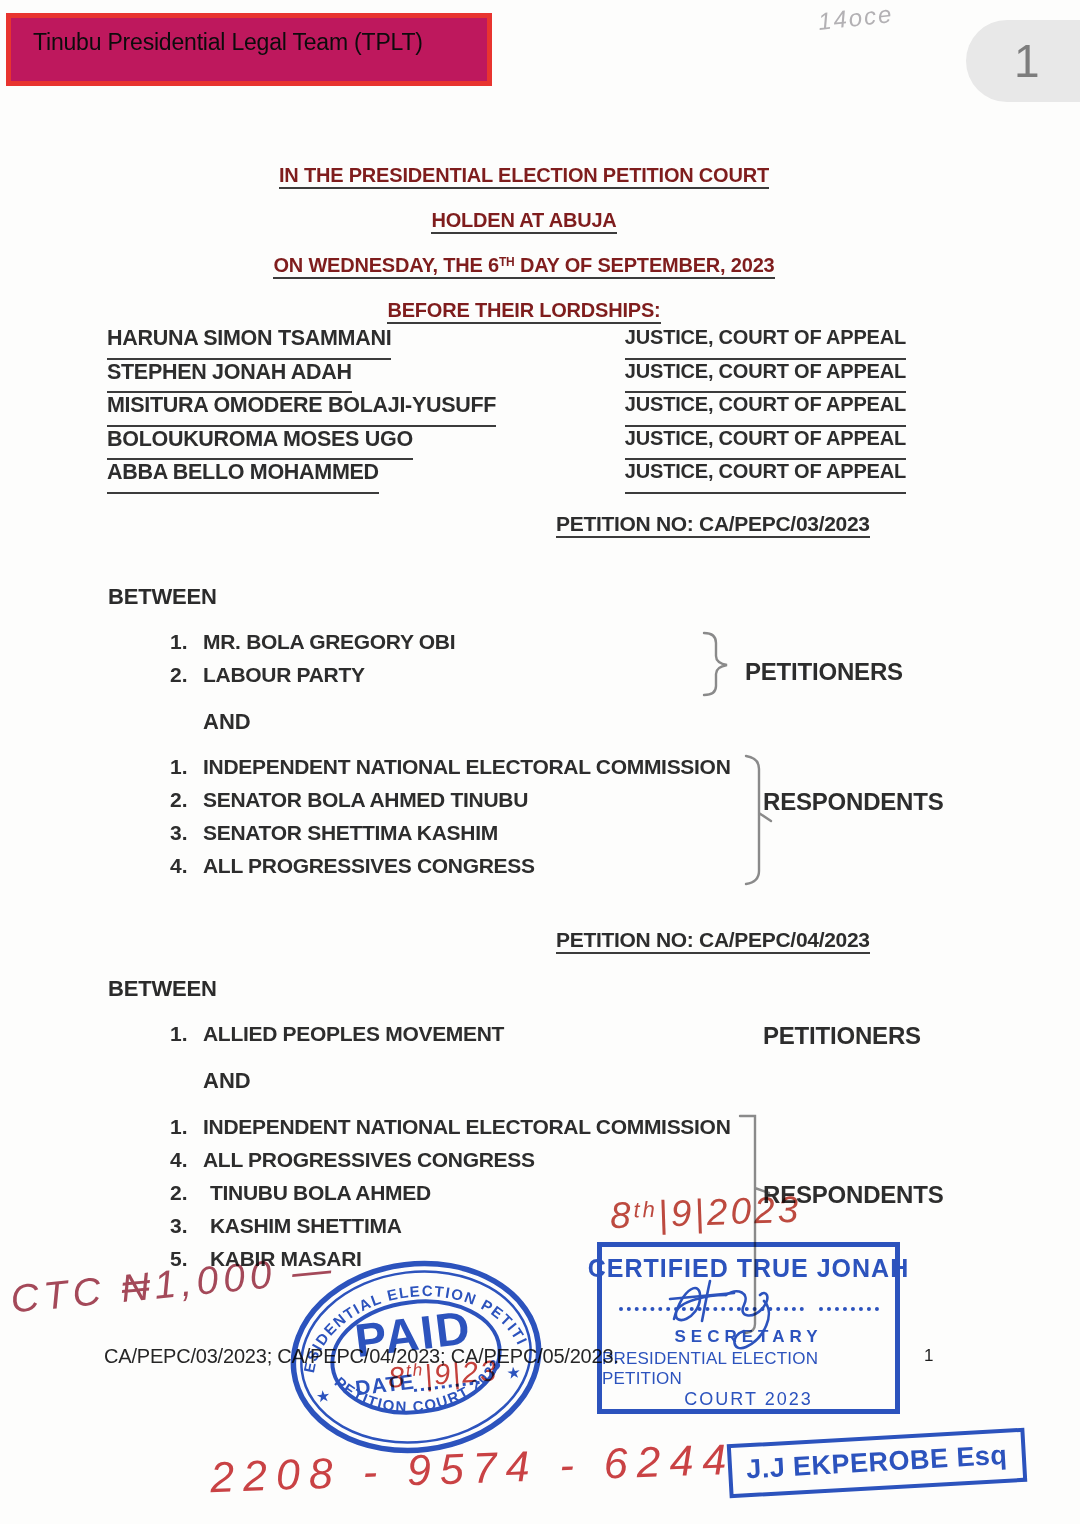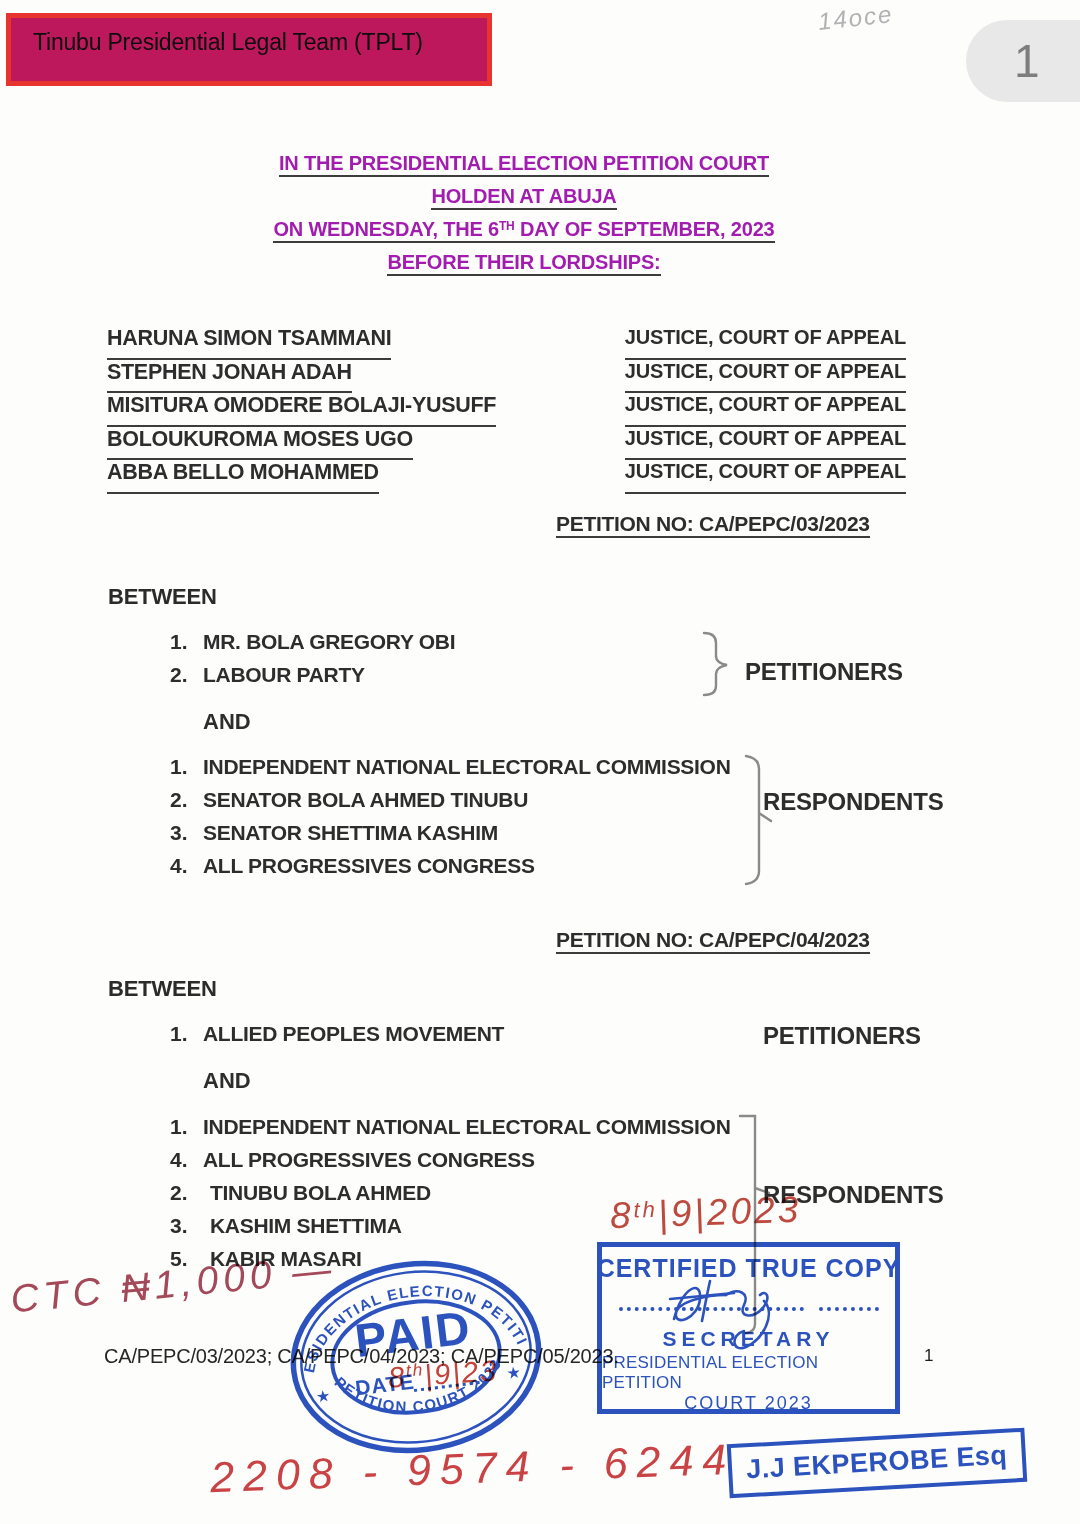--- a/index.html
+++ b/index.html
@@ -29,21 +29,21 @@
     left:966px; top:20px; width:130px; height:82px;
     background:#e8e8e8; border-radius:44px 0 0 44px;
   }
   .page-pill span {
     position:absolute; left:48px; top:14px;
     font-size:46px; color:#7d7d7d;
   }
 
   
   .court-title { left:104px; top:152px; width:840px; text-align:center; }
-  .ct-line { height:33px; font-size:20px; font-weight:bold; letter-spacing:-0.2px; color:#a21caf; }
+  .ct-line { height:33px; font-size:20px; font-weight:bold; letter-spacing:-0.2px; color:#7f1d1d;margin-top:12px; }
   .u { border-bottom:2.5px solid #3c3c3c; padding-bottom:1px; }
   sup.ord { font-size:12px; vertical-align:6px; }
 
   
   .justices { left:107px; top:326px; width:799px; }
   .justice-row { display:flex; justify-content:space-between; height:33.5px; }
   .j-name  { font-size:21.5px; font-weight:bold; letter-spacing:-0.3px; }
   .j-title { font-size:20px;  font-weight:bold; letter-spacing:-0.2px; }
 
   
@@ -71,21 +71,21 @@
   .cert-stamp {
     left:597px; top:1242px; width:303px; height:172px;
     border:5px solid #2c53c0; color:#2c53c0;
     display:flex; flex-direction:column; align-items:center;
     background:transparent;
   }
   .cert-title { margin-top:7px; font-size:25px; font-weight:bold; letter-spacing:1px; white-space:nowrap; }
   .cert-dots { margin-top:24px; width:260px; display:flex; justify-content:space-between; }
   .cert-dots i { display:block; border-bottom:4px dotted #2c53c0; height:1px; }
   .cert-dots i.long { width:185px; } .cert-dots i.short { width:60px; }
-  .cert-role { margin-top:16px; font-size:21px; font-weight:bold; letter-spacing:5px; }
+  .cert-role { margin-top:16px; font-size:17px; font-weight:bold; letter-spacing:5px; }
   .cert-court1 { margin-top:2px; font-size:17px; letter-spacing:0.2px; }
   .cert-court2 { font-size:18px; letter-spacing:2px; }
   .cert-sig { position:absolute; left:58px; top:26px; }
 
   .name-stamp {
     left:728px; top:1436px; padding:7px 14px 8px 14px;
     border:4px solid #2c53c0; color:#2c53c0;
     font-size:27px; font-weight:bold; letter-spacing:0.5px;
     transform:rotate(-3.2deg); white-space:nowrap;
   }
@@ -241,21 +241,21 @@
     <text class="arc-text"><textPath href="#paid-arc-bottom" startOffset="50%" text-anchor="middle">PETITION COURT 2023</textPath></text>
     <text class="paid-big" x="128" y="92" text-anchor="middle">PAID</text>
     <text class="paid-date" x="64" y="130">DATE</text>
     <line x1="122" y1="132" x2="196" y2="132" stroke="#2c53c0" stroke-width="3" stroke-dasharray="3,4"></line>
     <text class="paid-star" x="24" y="132">★</text>
     <text class="paid-star" x="216" y="132">★</text>
   </svg>
   <div class="abs hand paid-date-hand"><span>8</span><sup>th</sup><span>|9|23</span></div>
 
   <div class="abs stamp cert-stamp">
-    <div class="cert-title">CERTIFIED TRUE COPY</div>
+    <div class="cert-title">CERTIFIED TRUE JONAH</div>
     <div class="cert-dots">
         <i class="long"></i>
         <i class="short"></i>
       </div>
     <svg class="cert-sig" width="170" height="86" viewBox="0 0 170 86">
       <g fill="none" stroke="#2c53c0" stroke-width="2.6" stroke-linecap="round">
         <path d="M14,46 C22,14 42,6 40,26 C38,46 14,54 16,40 C18,28 48,22 66,22"></path>
         <path d="M50,8 C46,26 44,38 42,48"></path>
         <path d="M10,26 L74,20"></path>
         <path d="M66,22 C78,14 90,20 84,32 C78,44 92,46 102,36 C112,24 106,16 100,22"></path>

